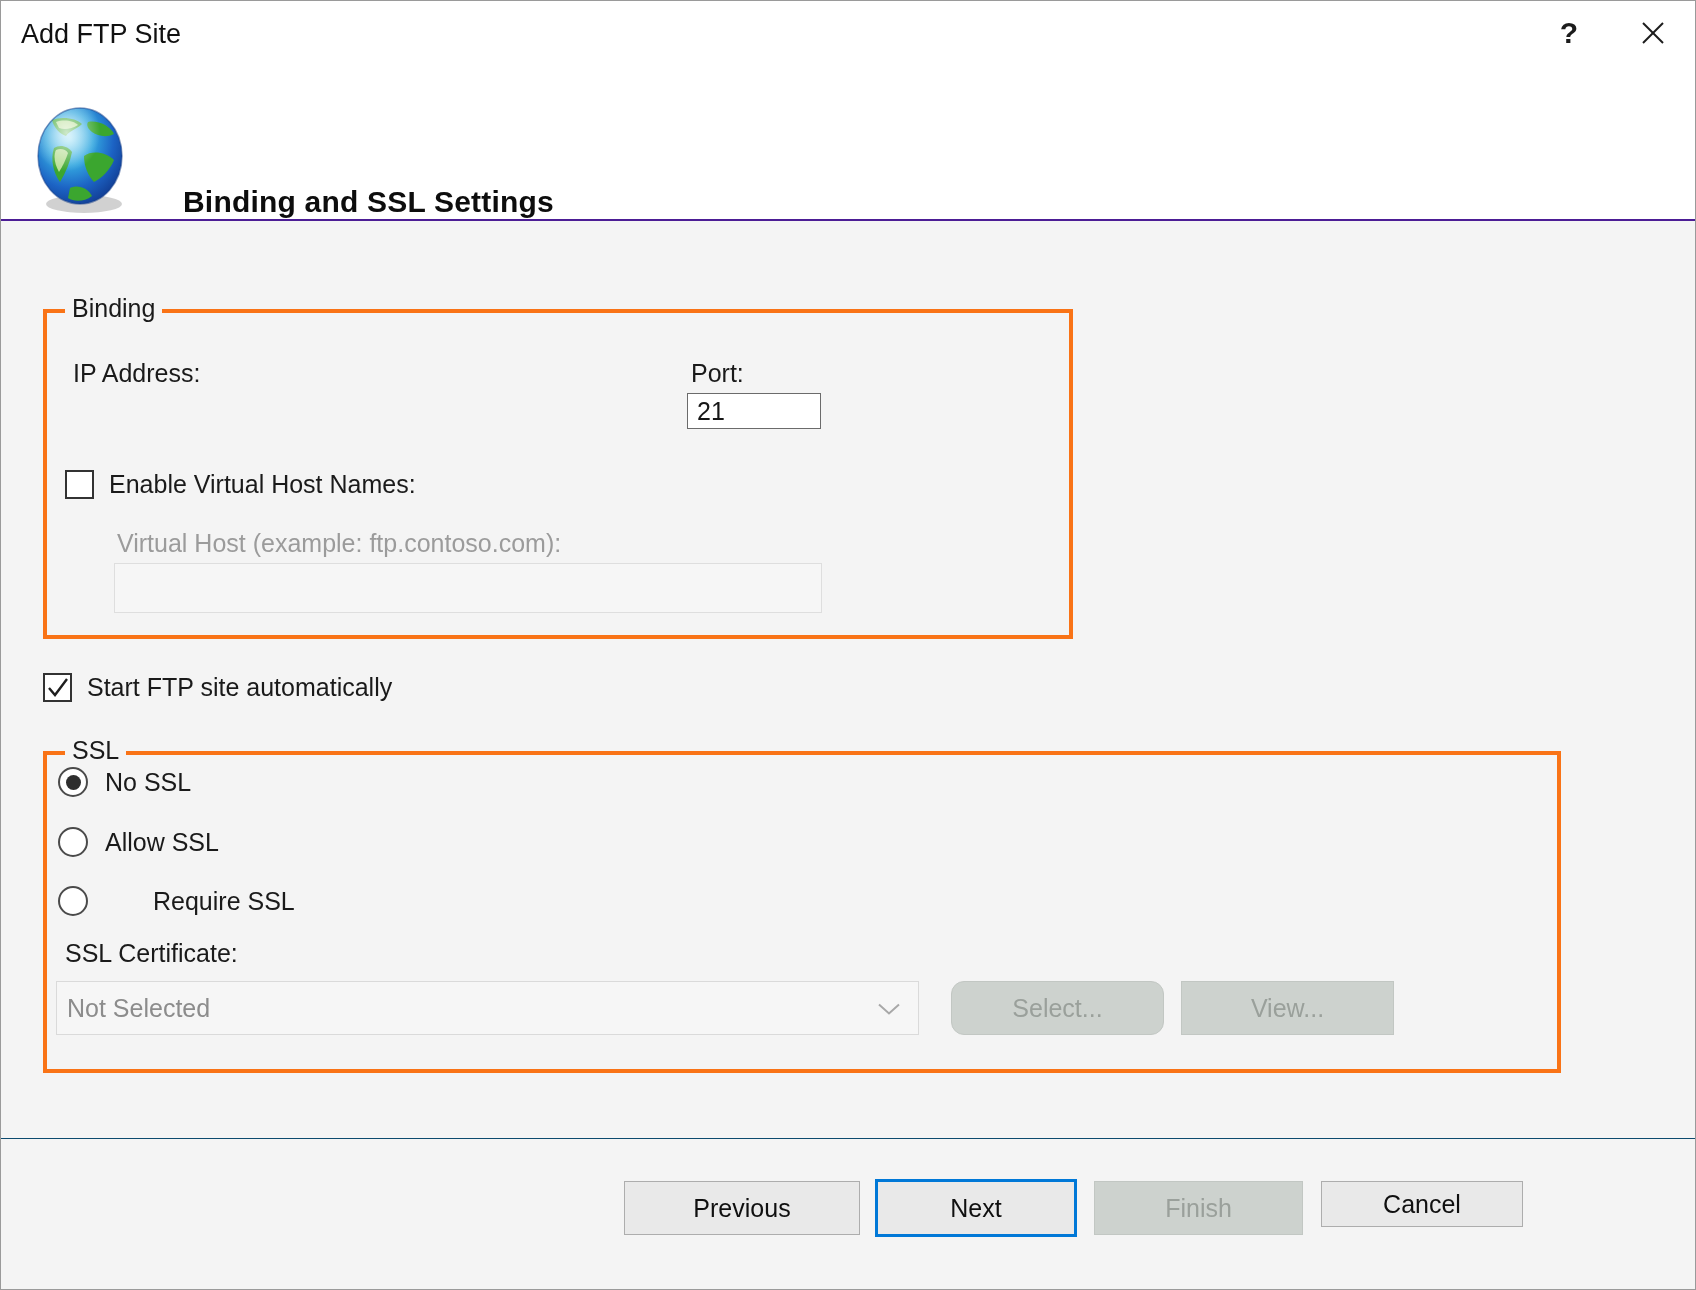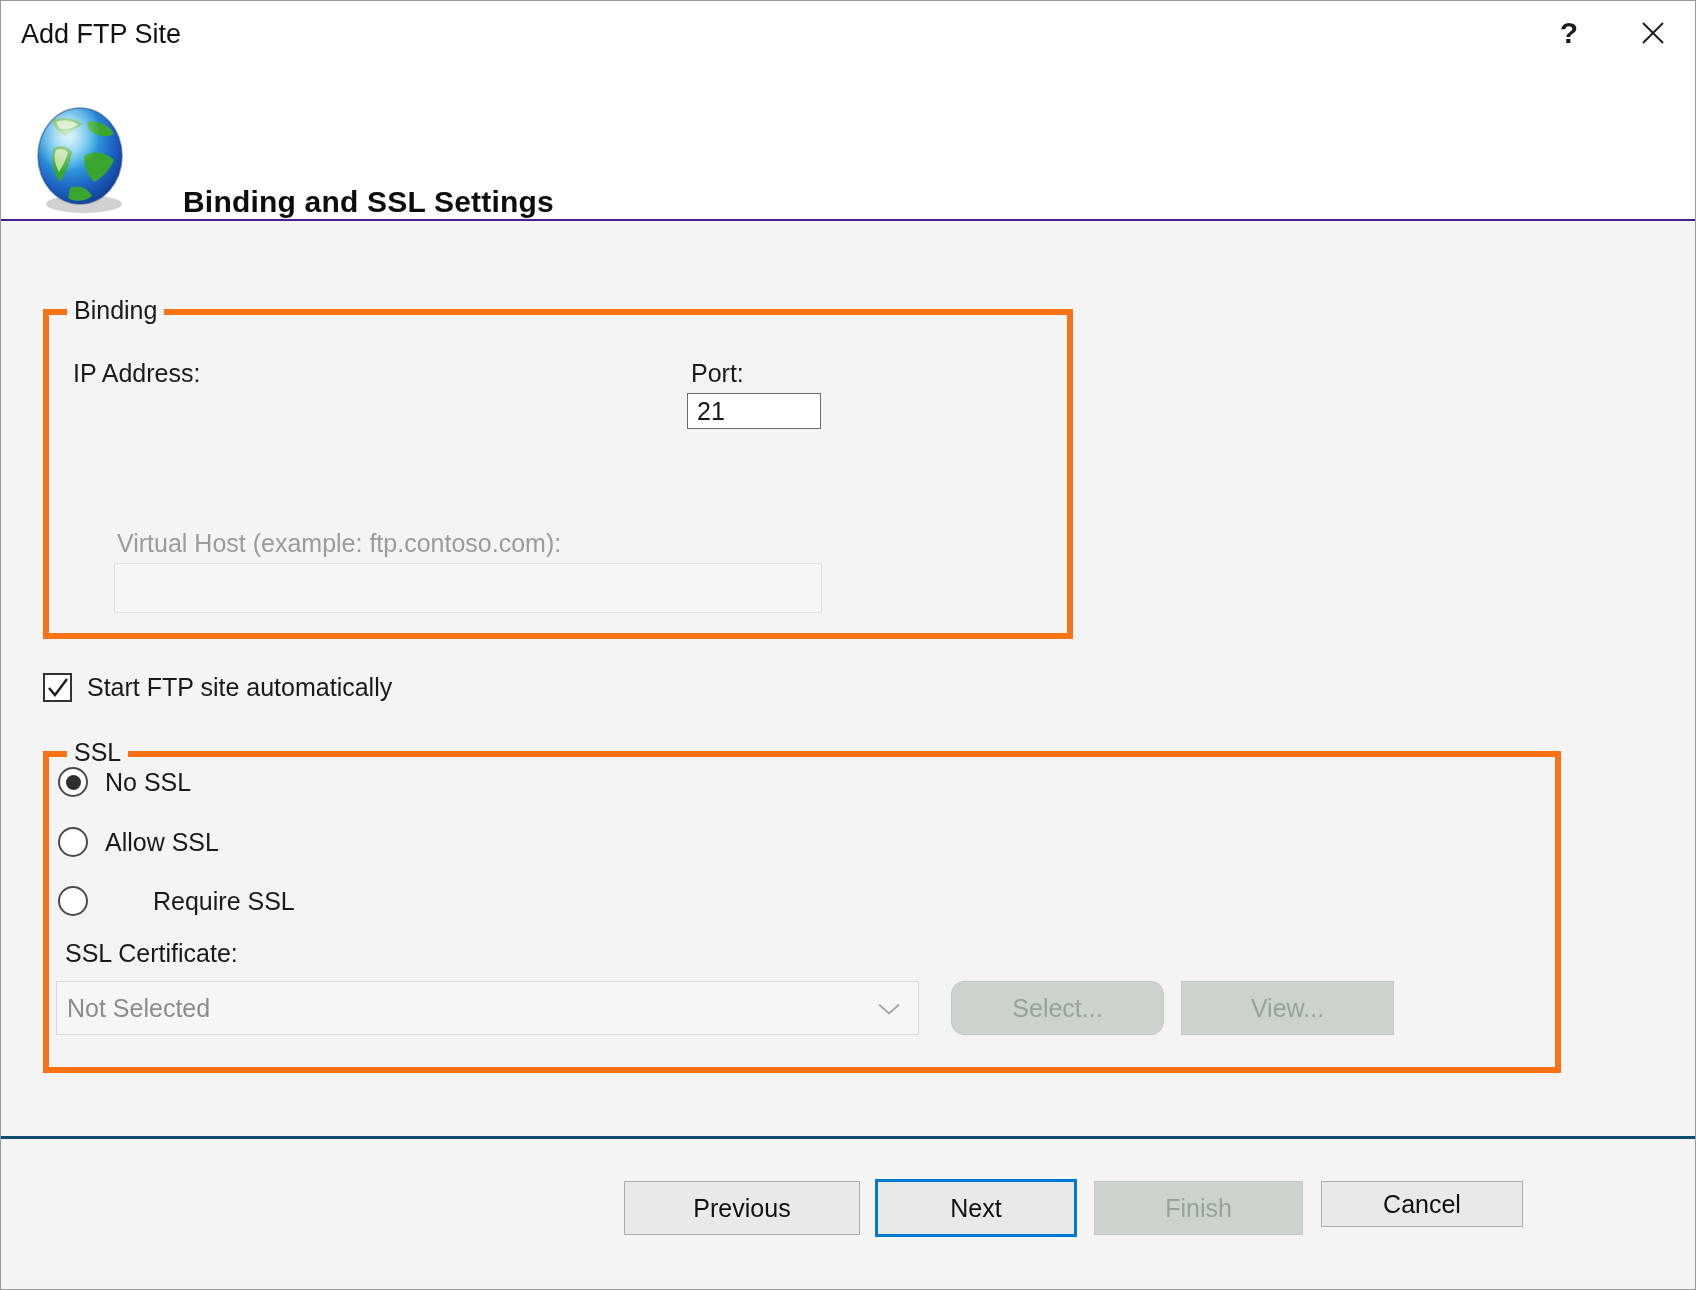--- a/index.html
+++ b/index.html
@@ -95,21 +95,21 @@
   .body {
     flex: 1 1 auto;
     background: #f4f4f4;
     position: relative;
     padding: 0;
   }
 
   
   .groupbox {
     position: absolute;
-    border: 6px solid #f97316;
+    border: 4px solid #f97316;
     box-sizing: border-box;
     padding-left: 36px;
   }
   .groupbox > .legend {
     position: absolute;
     top: -17px;
     left: 18px;
     background: #f4f4f4;
     padding: 0 7px;
     font-size: 25px;
@@ -268,21 +268,21 @@
   }
   .pushbtn.default {
     border: 3px solid #0078d7;
     background: #e9e9e9;
   }
 
   
   .footer {
     flex: 0 0 auto;
     height: 150px;
-    border-top: 3px solid #0c4a6e;
+    border-top: 1px solid #0c4a6e;
     background: #f4f4f4;
     position: relative;
   }
 </style>
 </head>
 <body>
 
 <div class="dialog">
 
   <div class="titlebar">
@@ -346,20 +346,24 @@
 
     <span class="fieldlabel" style="left:72px; top:140px;">IP Address:</span>
 
 
     <span class="fieldlabel" style="left:690px; top:140px;">Port:</span>
 
     <div class="textinput" style="left:686px; top:172px; width:134px; height:36px;">
       <span>21</span>
     </div>
 
+    <div class="checkrow" style="left:64px; top:249px;">
+      <span class="checkbox"></span>
+      <span class="cb-label">Enable Virtual Host Names:</span>
+    </div>
 
     <span class="fieldlabel dim" style="left:116px; top:310px;">Virtual Host (example: ftp.contoso.com):</span>
 
     <div class="textinput disabled" style="left:113px; top:342px; width:708px; height:50px;">
       <span></span>
     </div>
 
     <div class="checkrow" style="left:42px; top:452px;">
       <span class="checkbox">
         <svg width="24" height="24" viewBox="0 0 24 24">

